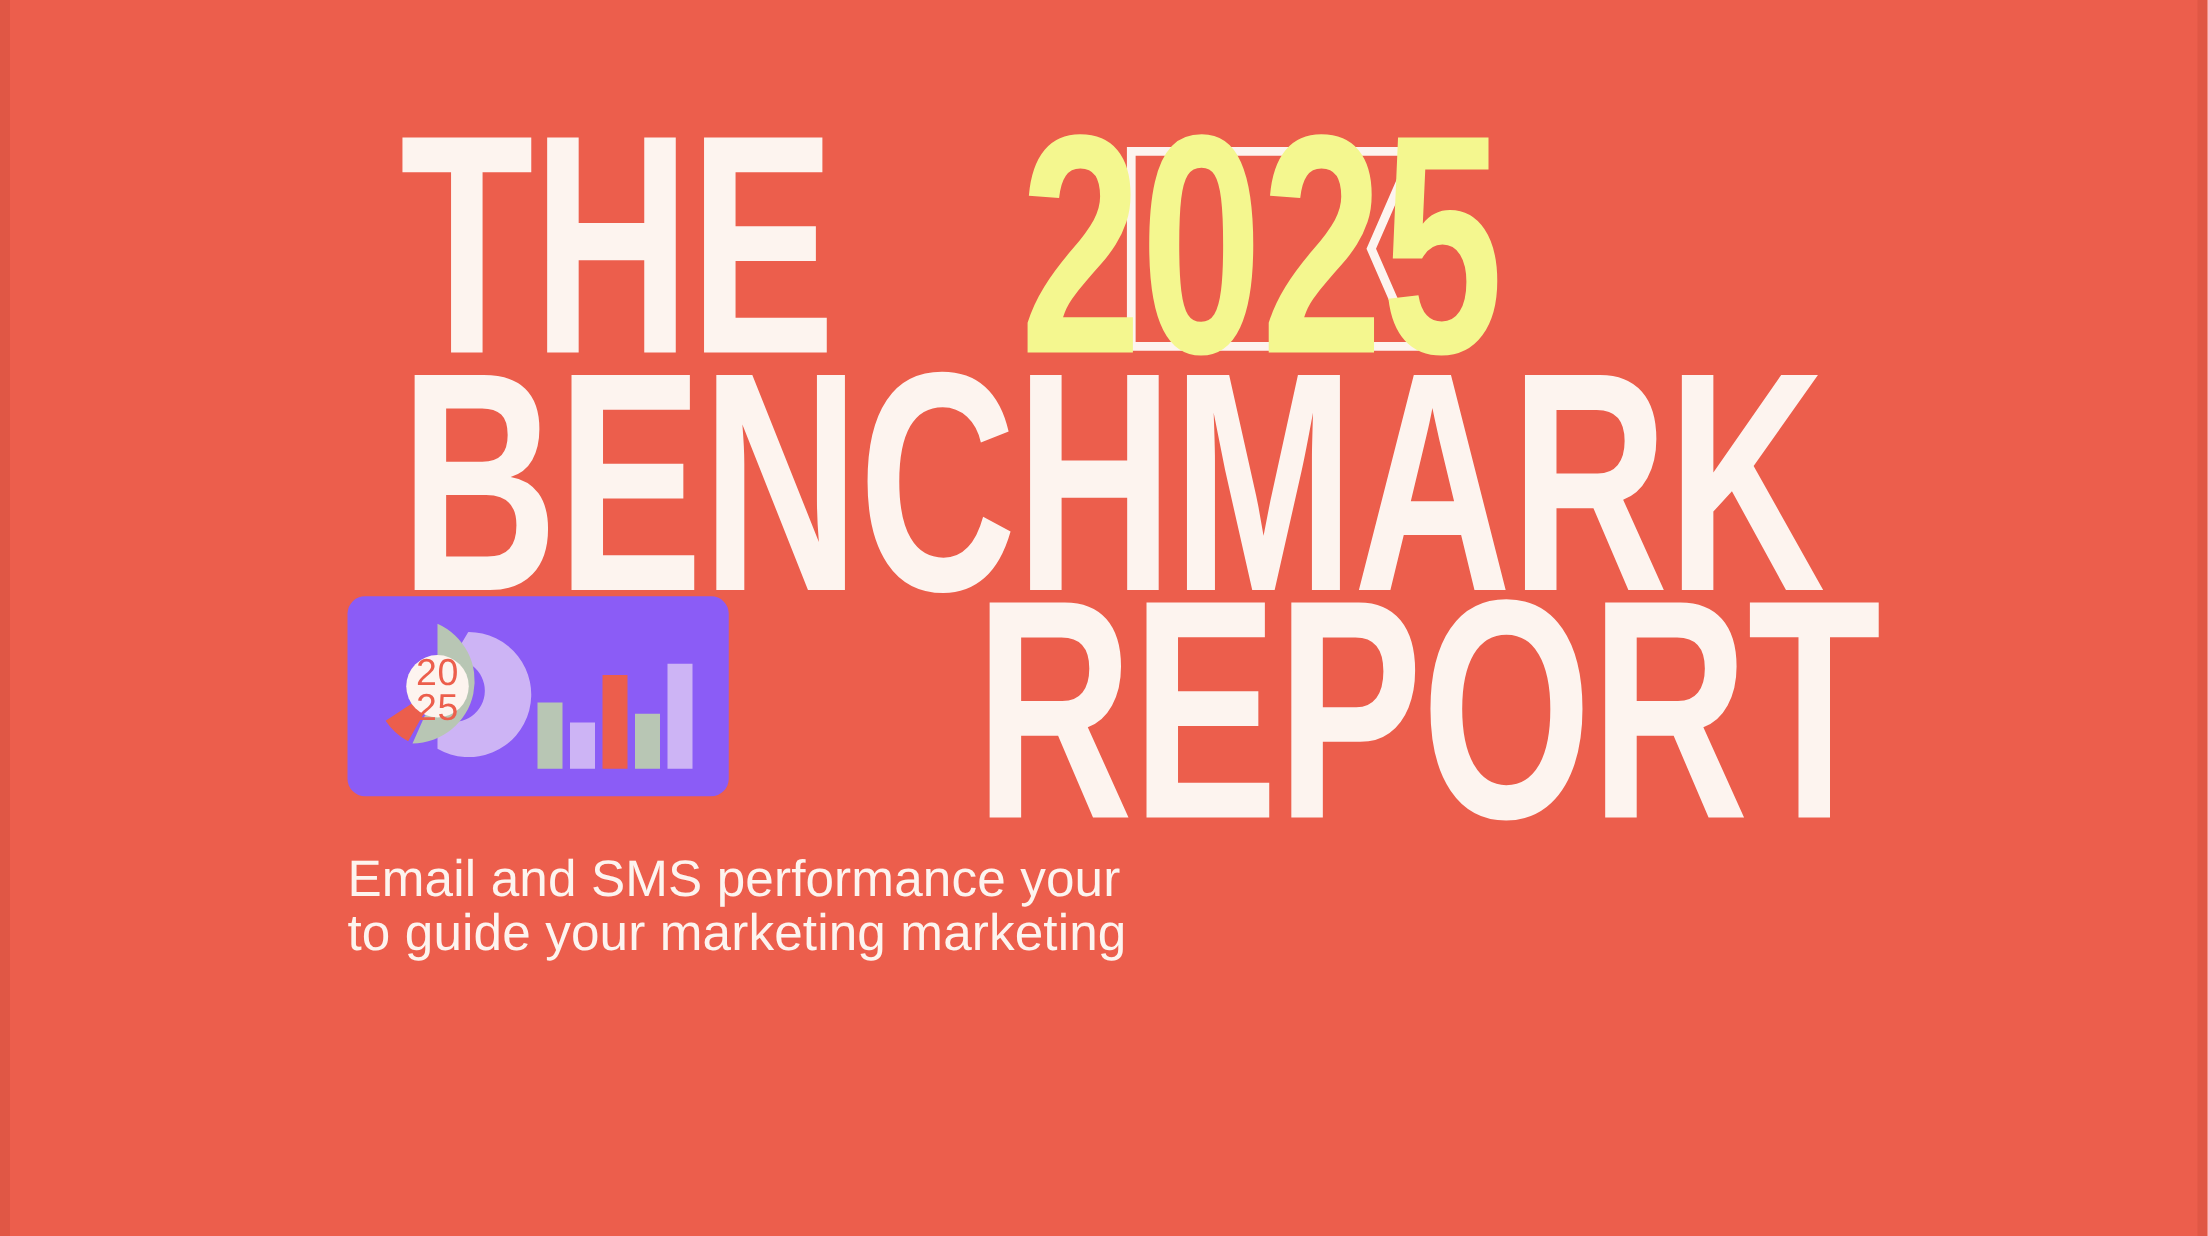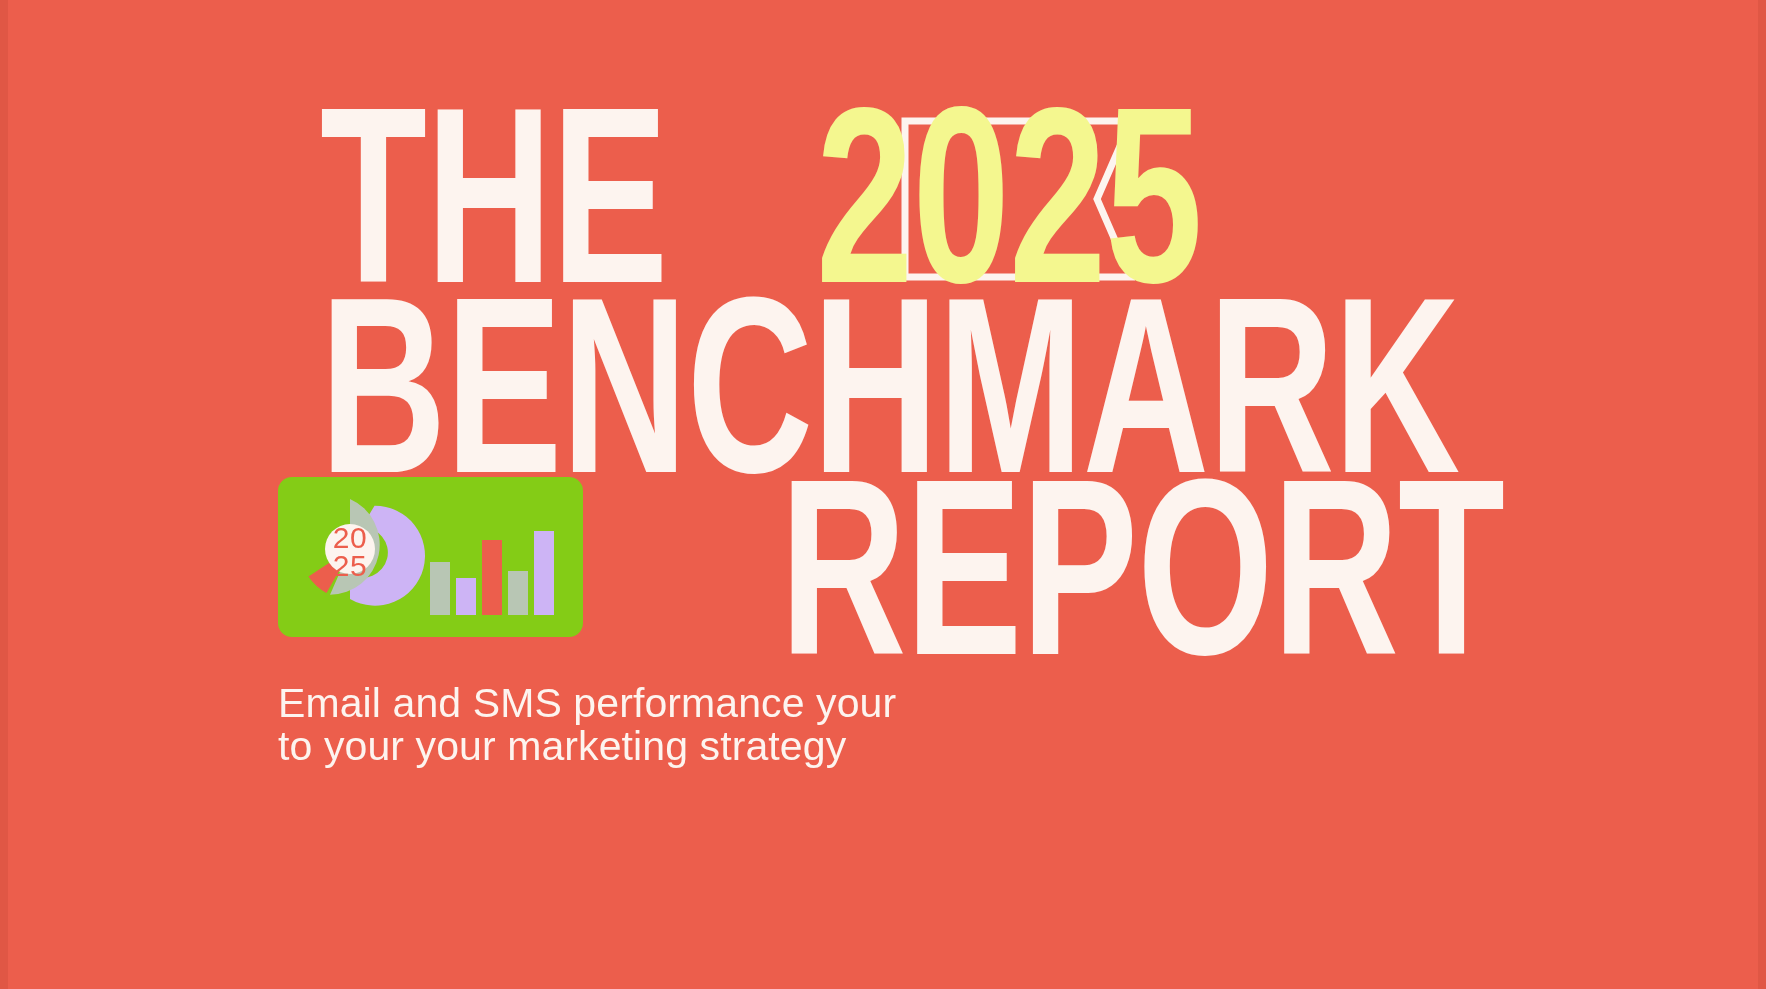--- a/index.html
+++ b/index.html
@@ -76,21 +76,21 @@
   }
   .flag svg { display:block; width:100%; height:100%; }
 
   
   .chart-card {
     position:absolute;
     left:278px;
     top:477px;
     width:305px;
     height:160px;
-    background:#84cc16;
+    background:#8b5cf6;
     border-radius:14px;
     z-index:10;
   }
   .chart-card svg { display:block; width:100%; height:100%; }
   .donut-year {
     font-family:"Liberation Sans Narrow","Liberation Sans", sans-serif;
     font-weight:400;
     font-size:30px;
     fill:#EC5E4C;
     letter-spacing:0.5px;
@@ -159,16 +159,16 @@
     <div class="line line2">
       <span class="word">BENCHMARK</span>
     </div>
     <div class="line line3">
       <span class="word">REPORT</span>
     </div>
   </div>
 
   <div class="subtitle">
     <div>Email and SMS performance your</div>
-    <div>to your your marketing strategy</div>
+    <div>to guide your marketing marketing</div>
   </div>
 
 </div>
 
 </body></html>

